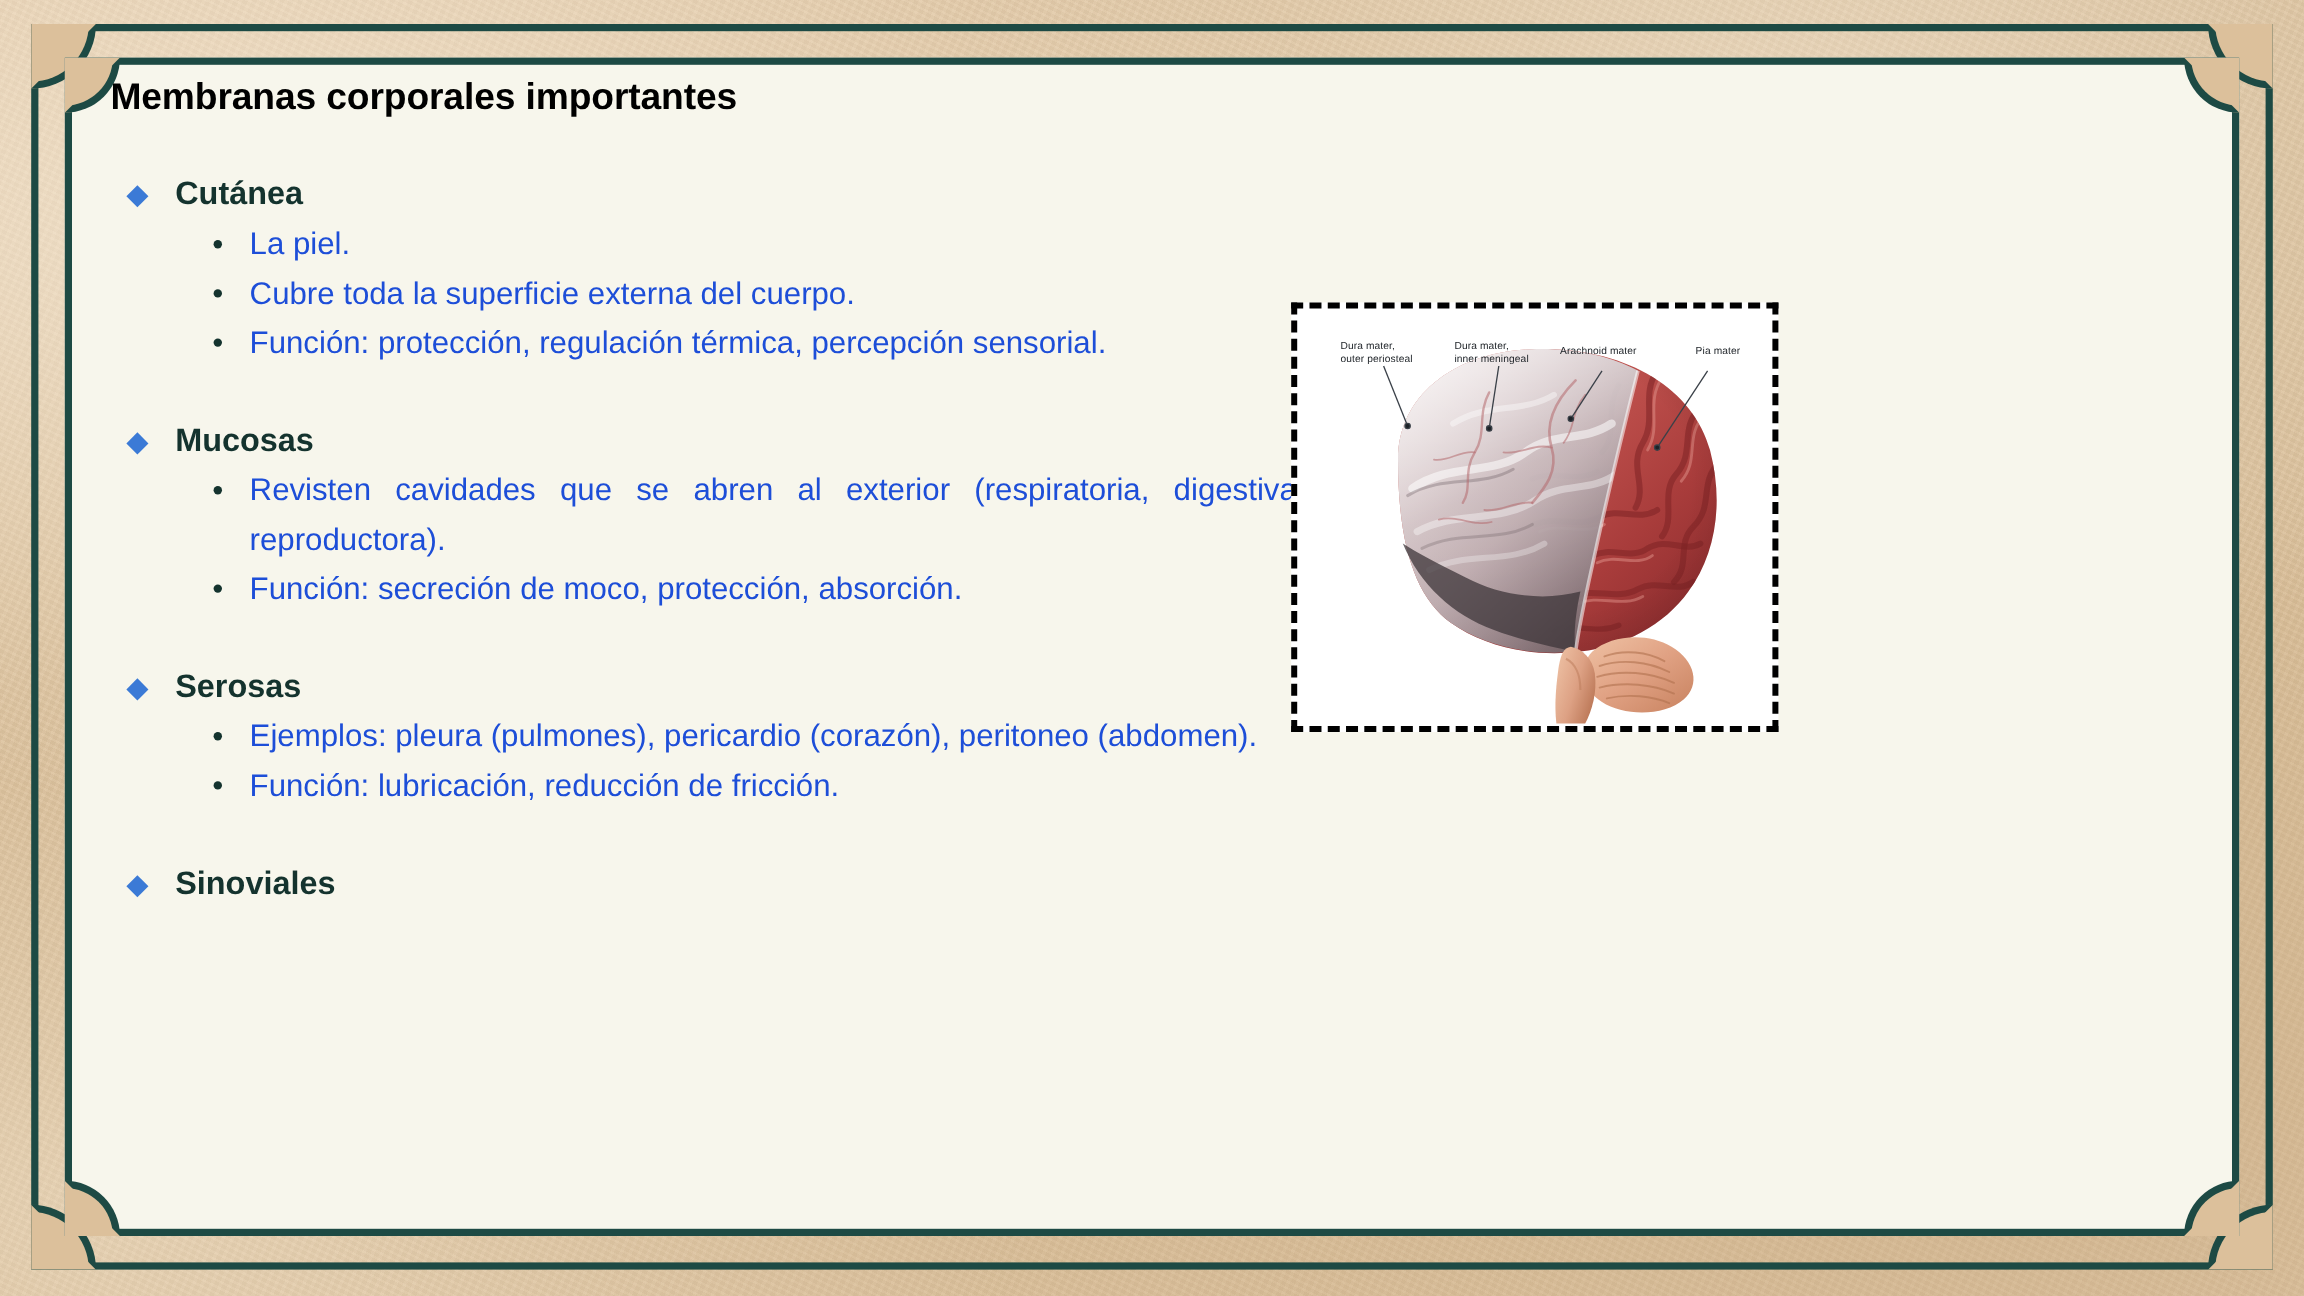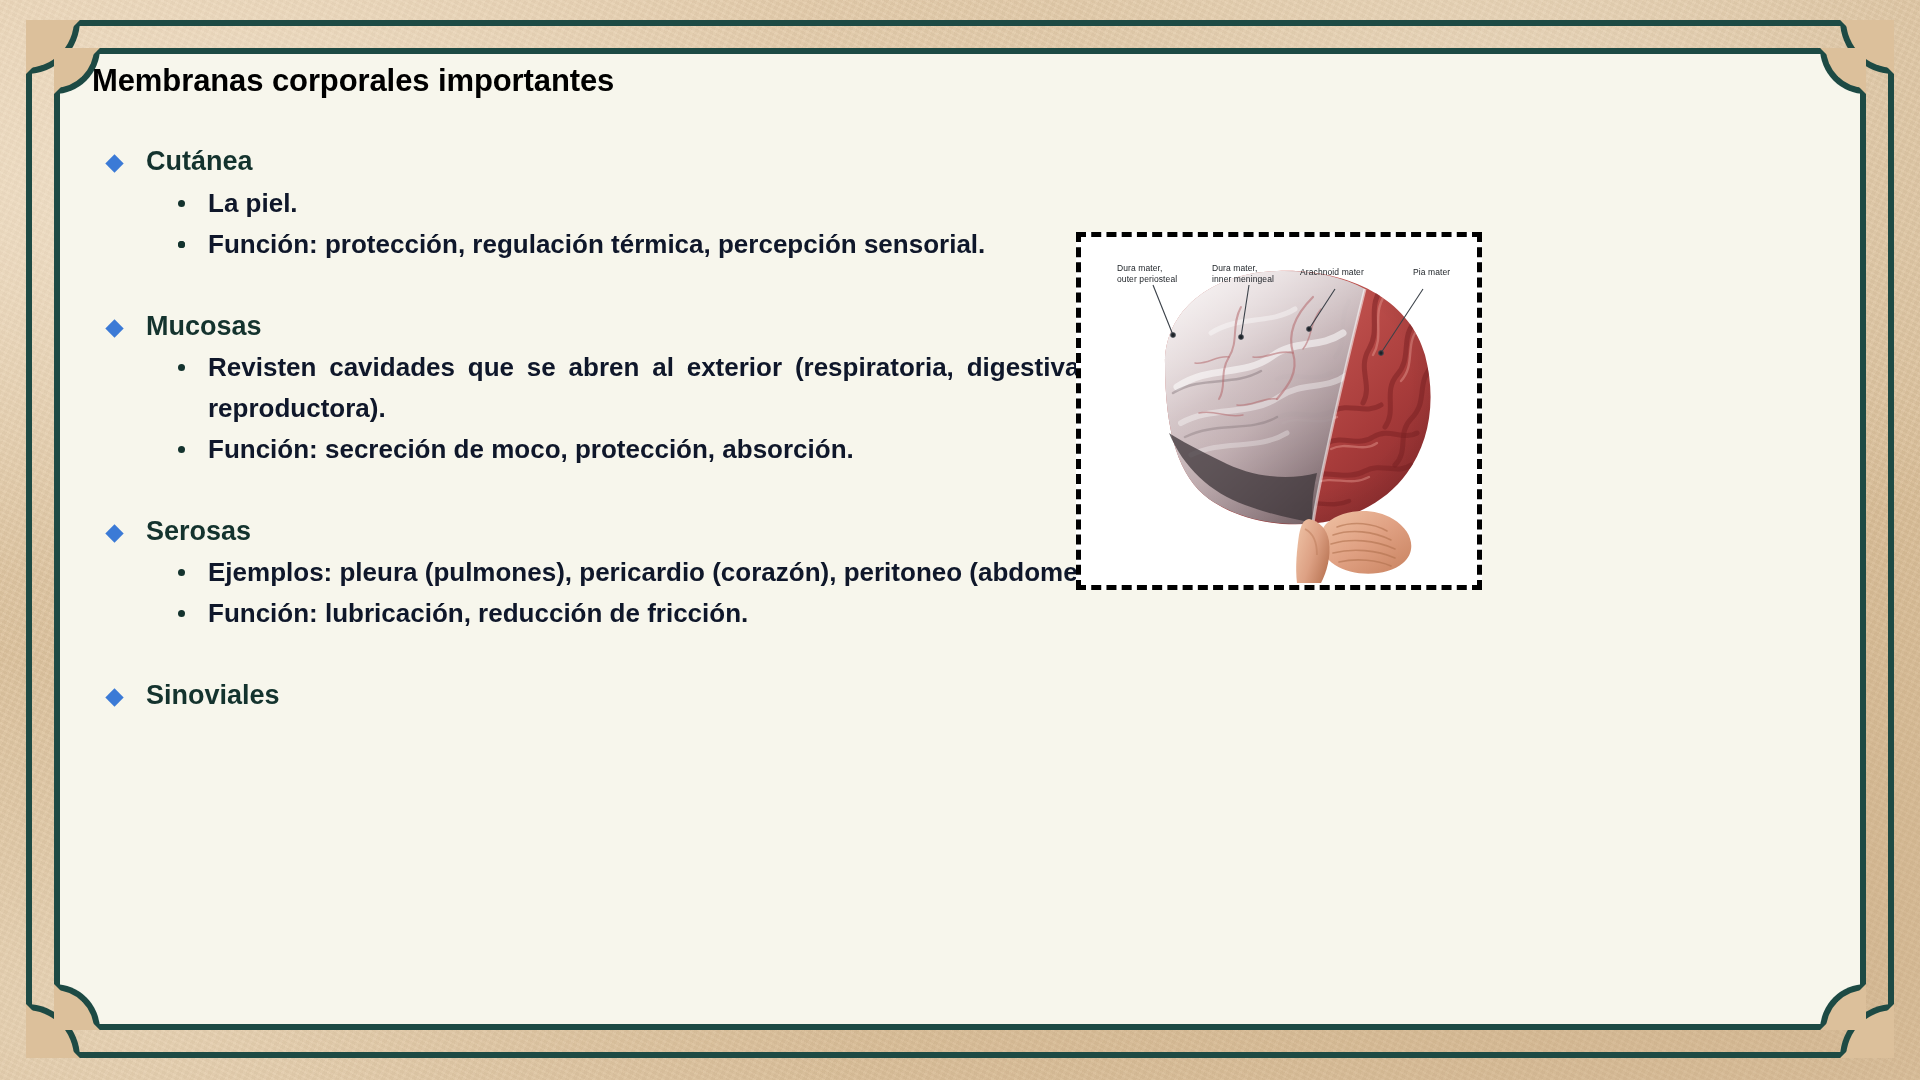--- a/index.html
+++ b/index.html
@@ -118,42 +118,42 @@
     width: 13px;
     height: 13px;
     background: #3b7ad6;
     transform: rotate(45deg);
   }
   ul.lvl2 { list-style: none; margin: 0; padding: 0; }
   li.l2 {
     position: relative;
     padding-left: 62px;
     font-size: 26px;
-    font-weight: 700;
+    font-weight: 400;
     line-height: 1.58;
-    color: #0f172a;
+    color: #1d4ed8;
     text-align: justify;
     text-justify: inter-word;
   }
   li.l2 > .dot {
     position: absolute;
     left: 32px;
     top: 17px;
     width: 7px;
     height: 7px;
     border-radius: 50%;
     background: #14332e;
   }
   li.l2.nojust { text-align: left; }
 
   
   .figure-box {
     position: absolute;
     left: 1076px;
-    top: 232px;
+    top: 252px;
     width: 406px;
     height: 358px;
     background: #ffffff;
     border: 5px dashed #000000;
     box-sizing: border-box;
     overflow: hidden;
   }
   .fig-inner { position: absolute; inset: 0; }
 
   .fig-label {
@@ -201,20 +201,21 @@
     <li class="l1">
       <span class="diamond"></span>
       <span>Cutánea</span>
       <ul class="lvl2">
         <li class="l2 nojust">
           <span class="dot"></span>
           <span>La piel.</span>
         </li>
         <li class="l2 nojust">
           <span class="dot"></span>
+          <span>Cubre toda la superficie externa del cuerpo.</span>
         </li>
         <li class="l2 nojust">
           <span class="dot"></span>
           <span>Función: protección, regulación térmica, percepción sensorial.</span>
         </li>
       </ul>
     </li>
 
     <li class="l1">
       <span class="diamond"></span>

